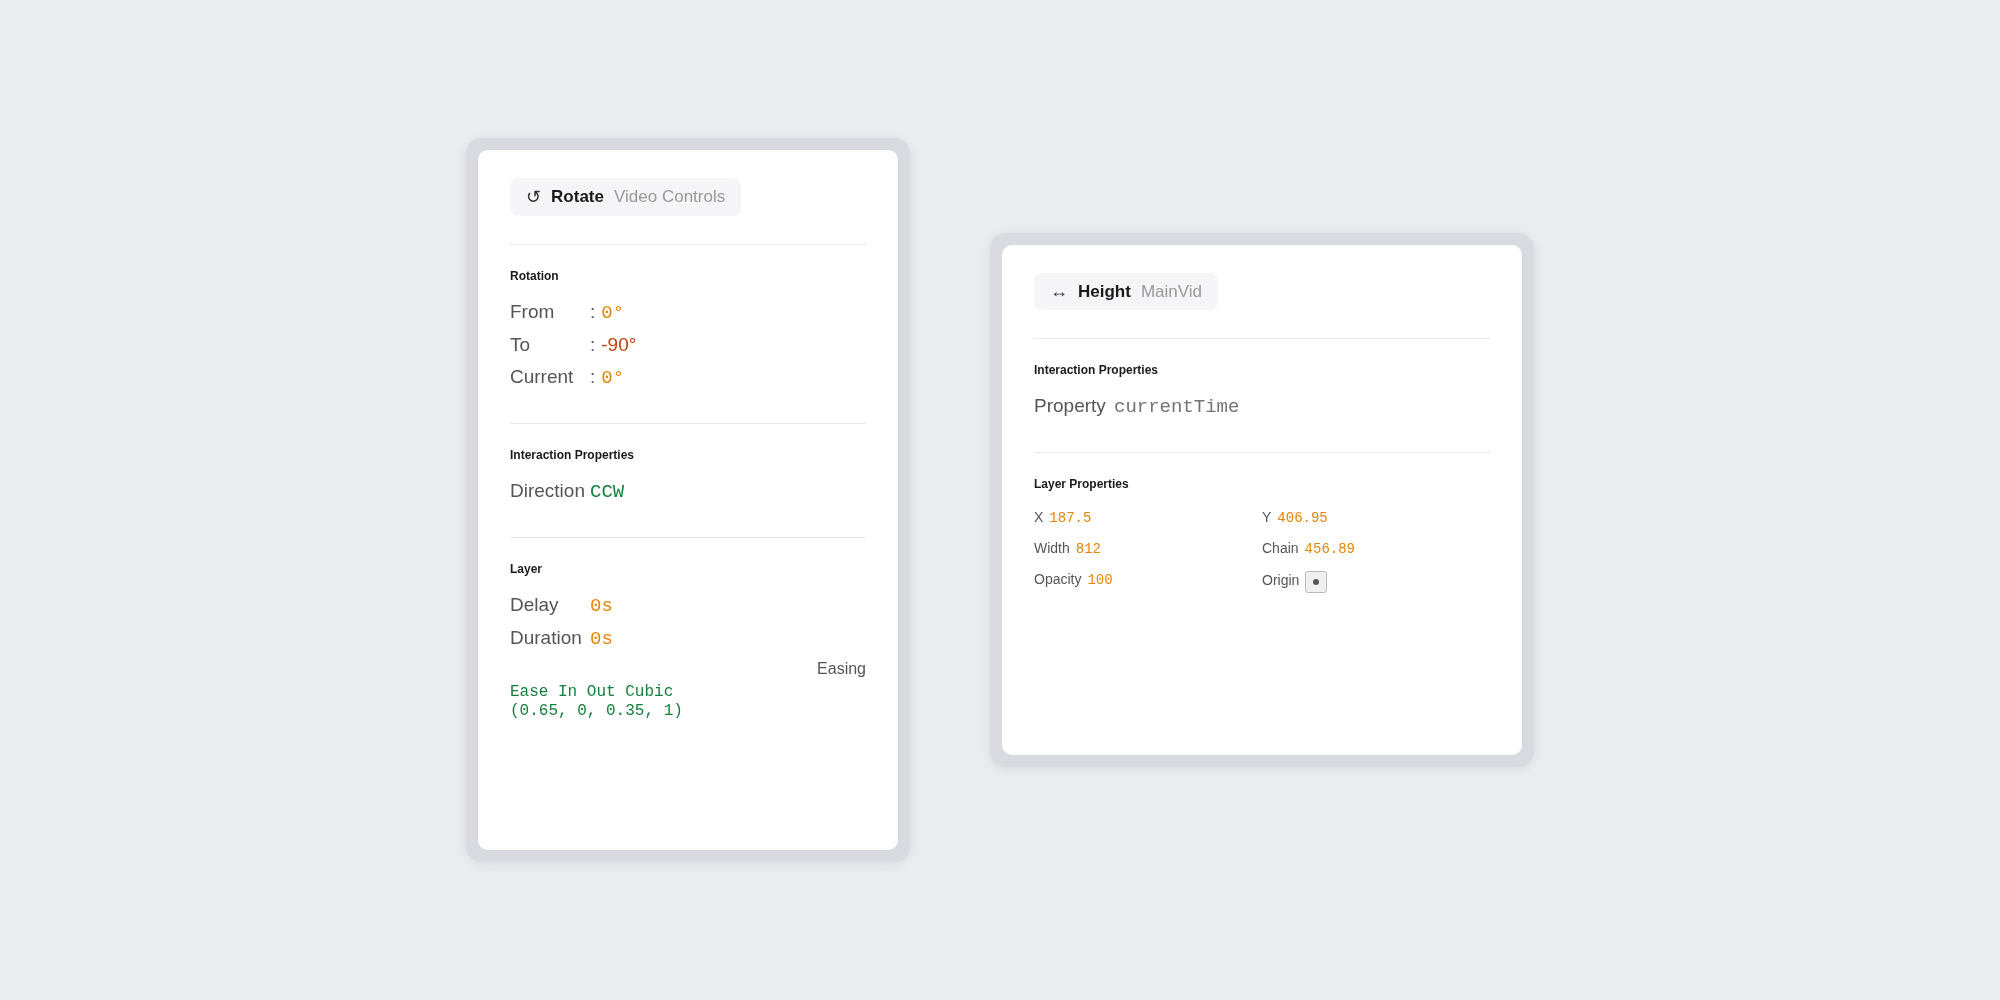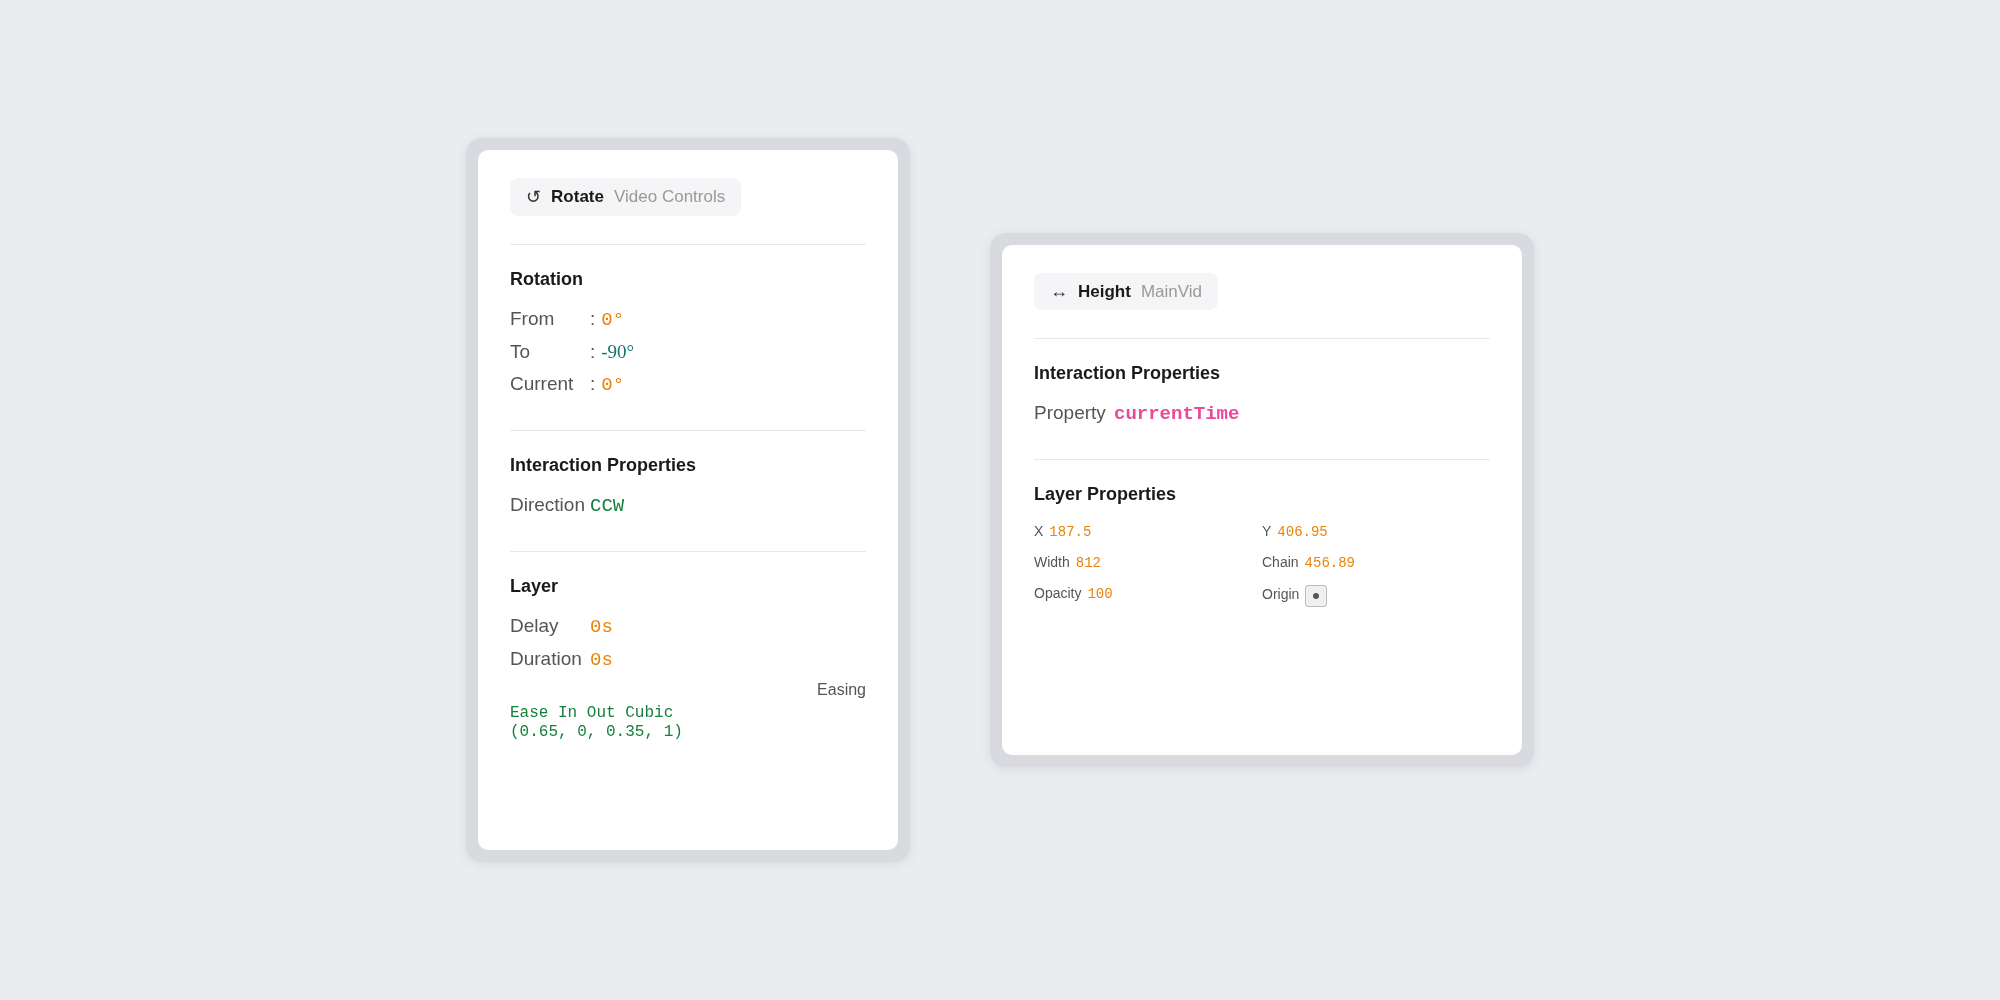--- a/index.html
+++ b/index.html
@@ -81,21 +81,21 @@
       padding: 24px 0;
       border-top: 1px solid #e8e8e8;
     }
 
     .section:first-of-type {
       border-top: none;
       padding-top: 0;
     }
 
     .section-title {
-      font-size: 18px;
+      font-size: 12px;
       font-weight: 700;
       color: #1a1a1a;
       margin-bottom: 18px;
     }
 
     .property-row {
       display: flex;
       align-items: baseline;
       margin-bottom: 10px;
       font-size: 19px;
@@ -112,35 +112,35 @@
       margin-right: 6px;
     }
 
     .value-orange {
       color: #e8840a;
       font-family: 'Courier New', monospace;
       font-weight: 500;
     }
 
     .value-red {
-      color: #0f766e;
-      font-family: Liberation Serif, serif;
+      color: #c2410c;
+      font-family: Liberation Sans, sans-serif;
       font-weight: 500;
     }
 
     .value-purple {
       color: #15803d;
       font-family: 'Courier New', monospace;
       font-weight: 500;
     }
 
     .value-blue {
-      color: #ec4899;
+      color: #737373;
       font-family: 'Courier New', monospace;
-      font-weight: 700;
+      font-weight: 400;
     }
 
     .property-block {
       margin-bottom: 14px;
     }
 
     .property-block .property-label {
       display: block;
       margin-bottom: 4px;
     }

